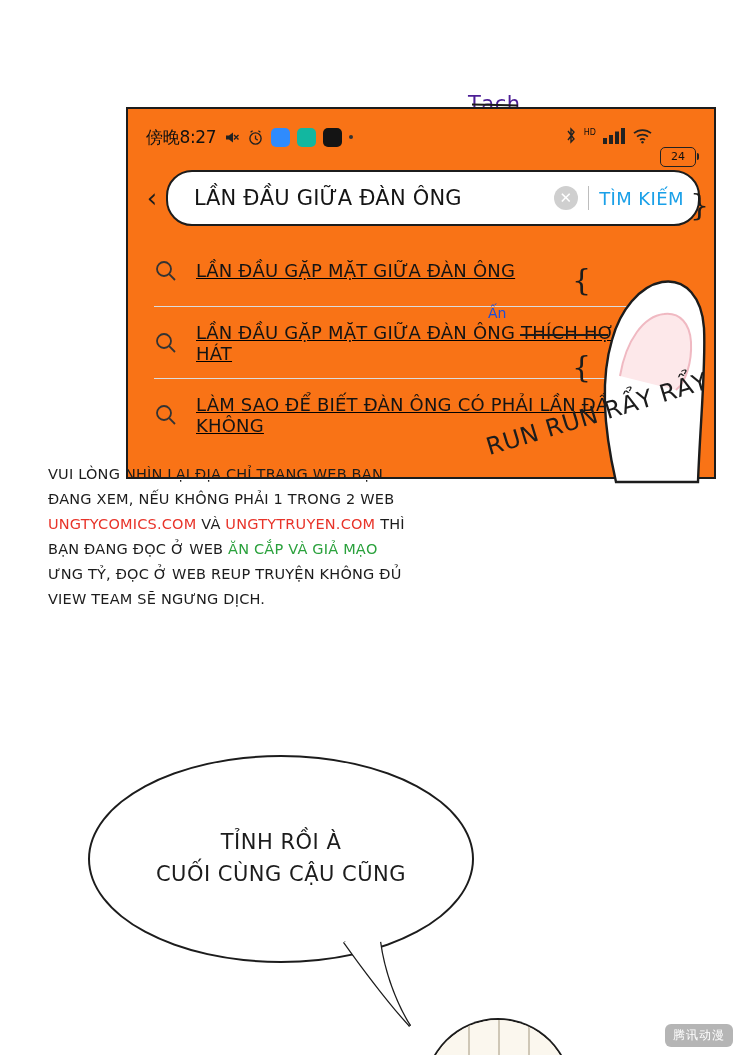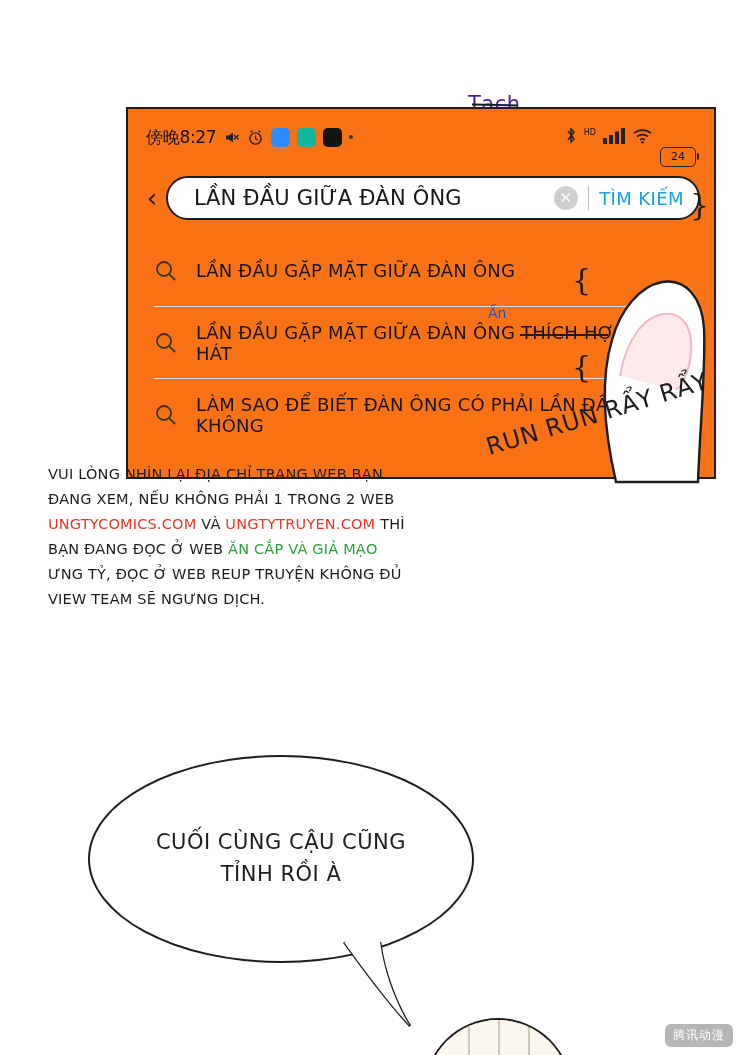--- a/index.html
+++ b/index.html
@@ -148,21 +148,21 @@
     flex: 0 0 20px;
     font-size: 26px;
     color: #1c1c1c;
     line-height: 1;
     text-align: center;
     margin-right: 4px;
     font-family: "DejaVu Sans", sans-serif;
   }
   .search-box {
     flex: 1;
-    height: 44px;
+    height: 56px;
     border: 2px solid #1c1c1c;
     border-radius: 26px;
     display: flex;
     align-items: center;
     padding: 0 14px 0 26px;
     box-sizing: border-box;
     background: #fff;
   }
   .search-text {
     flex: 1;
@@ -206,20 +206,21 @@
     width: 100%;
     padding: 0 26px;
     box-sizing: border-box;
   }
   .suggestion {
     display: flex;
     align-items: center;
     height: 71px;
     border-bottom: 1.5px solid #dcdcdc;
     gap: 18px;
+    text-decoration: underline;
   }
   .suggestion:last-child { border-bottom: none; }
   .mag-icon {
     flex: 0 0 24px;
     width: 24px;
     height: 24px;
   }
   .suggestion-text {
     font-size: 18px;
     color: #141414;
@@ -491,22 +492,22 @@
   <span>VUI LÒNG NHÌN LẠI ĐỊA CHỈ TRANG WEB BẠN</span><br>
   <span>ĐANG XEM, NẾU KHÔNG PHẢI 1 TRONG 2 WEB</span><br>
   <span class="red">UNGTYCOMICS.COM</span><span> VÀ </span><span class="red">UNGTYTRUYEN.COM</span><span> THÌ</span><br>
   <span>BẠN ĐANG ĐỌC Ở WEB </span><span class="green">ĂN CẮP VÀ GIẢ MẠO</span><br>
   <span>ƯNG TỶ, ĐỌC Ở WEB REUP TRUYỆN KHÔNG ĐỦ</span><br>
   <span>VIEW TEAM SẼ NGƯNG DỊCH.</span>
 </div>
 
 <div class="bubble">
   <div class="bubble-text">
+    <div>TỈNH RỒI À</div>
     <div>CUỐI CÙNG CẬU CŨNG</div>
-    <div>TỈNH RỒI À</div>
   </div>
 </div>
 <div class="bubble-tail">
   <svg width="90" height="100" viewBox="0 0 90 100">
     <path d="M4 2 C24 30 48 62 70 86" stroke="#1c1c1c" stroke-width="2.5" fill="none"></path>
     <path d="M40 2 C44 32 56 64 70 86" stroke="#1c1c1c" stroke-width="2.5" fill="none"></path>
     <path d="M4 2 C24 30 48 62 70 86 C56 64 44 32 40 2 Z" fill="#ffffff"></path>
   </svg>
 </div>
 

